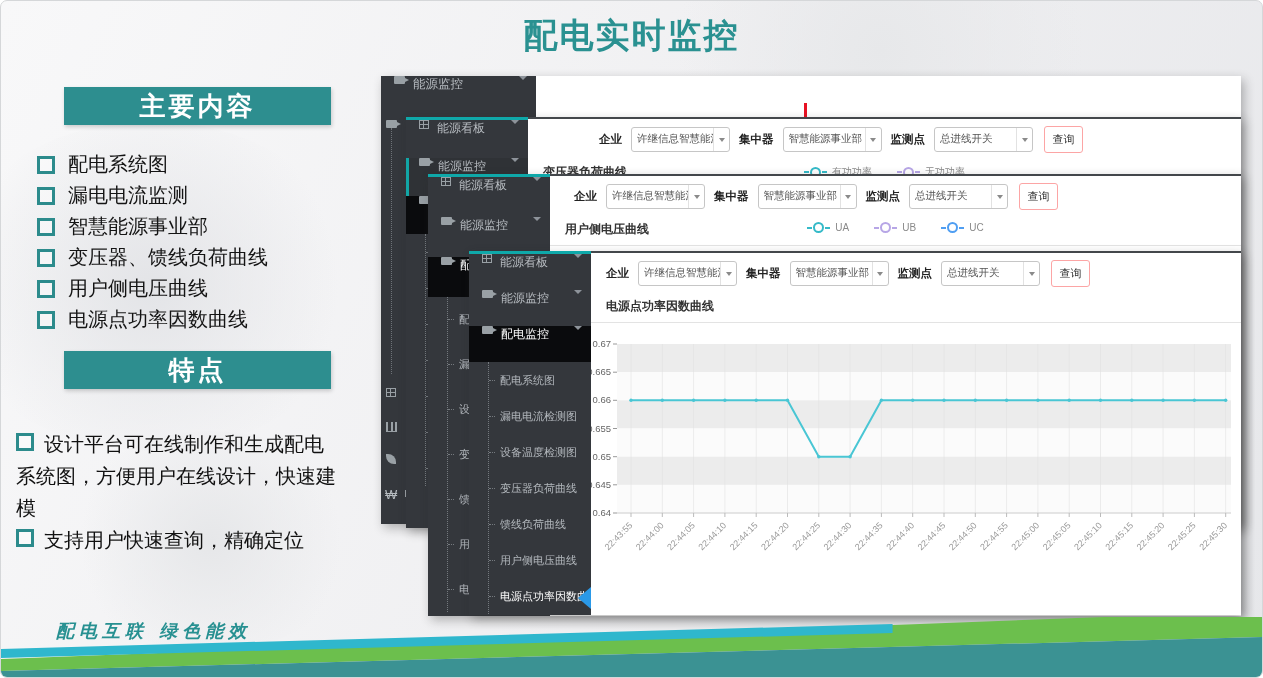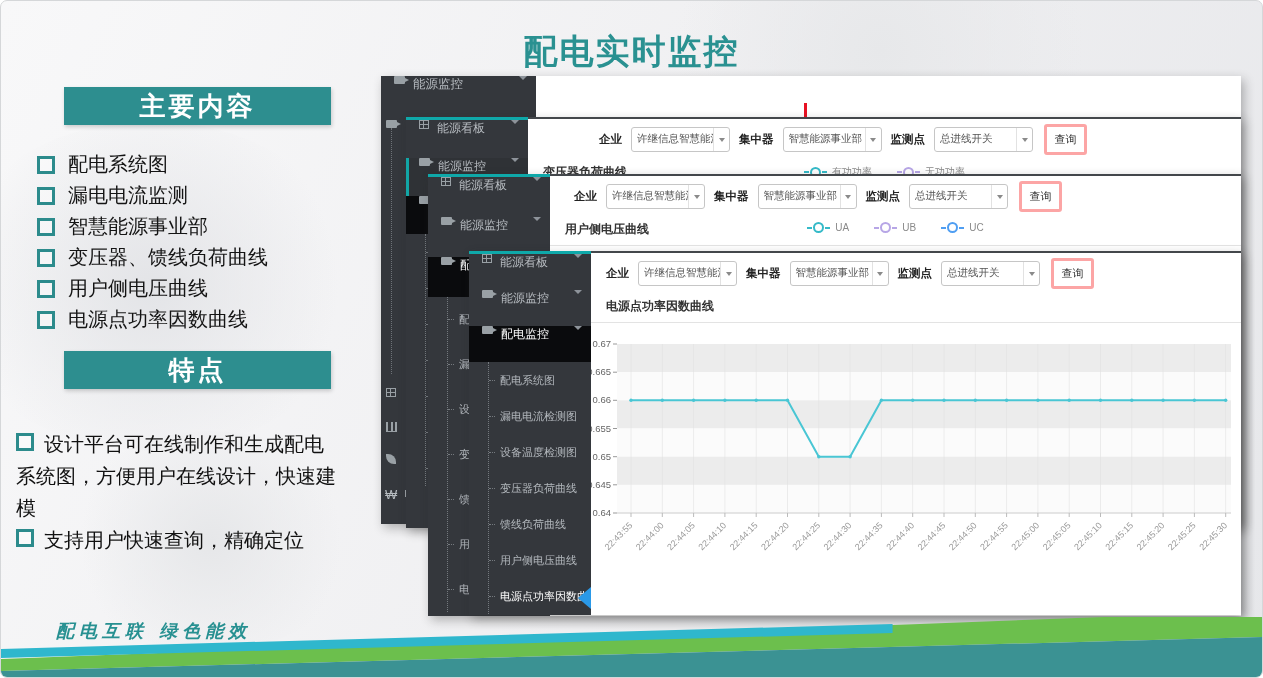--- a/index.html
+++ b/index.html
@@ -3,21 +3,21 @@
 <meta charset="utf-8">
 <style>
   html,body{margin:0;padding:0;background:#fff;font-family:"Liberation Sans","DejaVu Sans",sans-serif;}
   .slide{position:relative;width:1263px;height:678px;box-sizing:border-box;border:1px solid #d5d7d9;border-radius:7px;overflow:hidden;
     background:linear-gradient(115deg,#f8f8f9 0%,#efeff1 55%,#e6e7ea 100%);}
   .blob{position:absolute;border-radius:50%;pointer-events:none;}
   .b1{left:-60px;top:120px;width:420px;height:330px;background:radial-gradient(circle,#e3e4e7 0%,rgba(227,228,231,0) 70%);}
   .b2{left:620px;top:-80px;width:520px;height:260px;background:radial-gradient(circle,#e7e8ea 0%,rgba(231,232,234,0) 70%);}
   .b3{left:60px;top:430px;width:300px;height:220px;background:radial-gradient(circle,#e6e7e9 0%,rgba(230,231,233,0) 70%);}
 
-  .title{position:absolute;left:0;top:28px;width:100%;text-align:center;font-size:34px;font-weight:bold;color:#2a9191;letter-spacing:2px;margin:0;}
+  .title{position:absolute;left:0;top:12px;width:100%;text-align:center;font-size:34px;font-weight:bold;color:#2a9191;letter-spacing:2px;margin:0;}
 
   .panel-header{position:absolute;left:63px;width:267px;height:38px;background:#2d8e8f;color:#fff;font-weight:bold;
     font-size:26px;text-align:center;line-height:38px;letter-spacing:3px;box-shadow:1px 2px 4px rgba(0,0,0,.18);}
   .ph1{top:86px;} .ph2{top:350px;}
 
   .bullet-list{position:absolute;left:36px;top:148px;}
   .brow{height:31px;display:flex;align-items:center;font-size:20px;color:#141414;white-space:nowrap;}
   .sq{flex:none;width:12px;height:12px;border:3px solid #2c8b8c;background:rgba(255,255,255,.4);margin-right:13px;}
   .features{position:absolute;left:15px;top:427px;width:322px;font-size:20px;line-height:32px;color:#111;}
   .features p{margin:0;}
@@ -70,21 +70,21 @@
   .red-tick{position:absolute;left:268px;top:27px;width:3px;height:15px;}
 
   
   .filters{display:flex;align-items:center;height:40px;gap:9px;}
   .s2 .filters{padding-left:71px;} .s3 .filters{padding-left:24px;} .s4 .filters{padding-left:15px;}
   .flabel{font-size:11.5px;font-weight:bold;color:#222;white-space:nowrap;}
   .sel{width:99px;height:25px;border:1px solid #c6c6c6;border-radius:3px;display:flex;align-items:center;background:#fff;box-sizing:border-box;}
   .sel-text{flex:1;font-size:10.5px;color:#555;padding-left:5px;white-space:nowrap;overflow:hidden;}
   .sel-arr{width:15px;align-self:stretch;display:flex;align-items:center;justify-content:center;border-left:1px solid #e2e2e2;}
   .sarr{width:0;height:0;border:3.5px solid transparent;border-top:4.5px solid #8a8a8a;margin-top:4px;}
-  .qbtn{width:37px;height:25px;border:3px solid #fca5a5;border-radius:3px;background:#fff;font-size:11px;color:#333;
+  .qbtn{width:37px;height:25px;border:1px solid #fca5a5;border-radius:3px;background:#fff;font-size:11px;color:#333;
     display:flex;align-items:center;justify-content:center;margin-left:2px;cursor:pointer;}
 
   .sec{position:relative;padding:5px 0 7px 15px;border-bottom:1px solid #e3e3e3;font-size:12px;font-weight:bold;color:#333;}
   .legend{position:absolute;left:0;right:0;top:6px;display:flex;justify-content:center;gap:25px;font-weight:normal;}
   .litem{display:flex;align-items:center;font-size:10px;color:#8a8a8a;gap:1px;}
   .ldash{width:5px;height:2px;}
   .lring{width:7px;height:7px;border:2px solid #000;border-radius:50%;background:#fff;box-sizing:content-box;}
   .llabel{margin-left:4px;}
 
   #chart{position:absolute;left:0;top:55px;width:650px;height:300px;}

